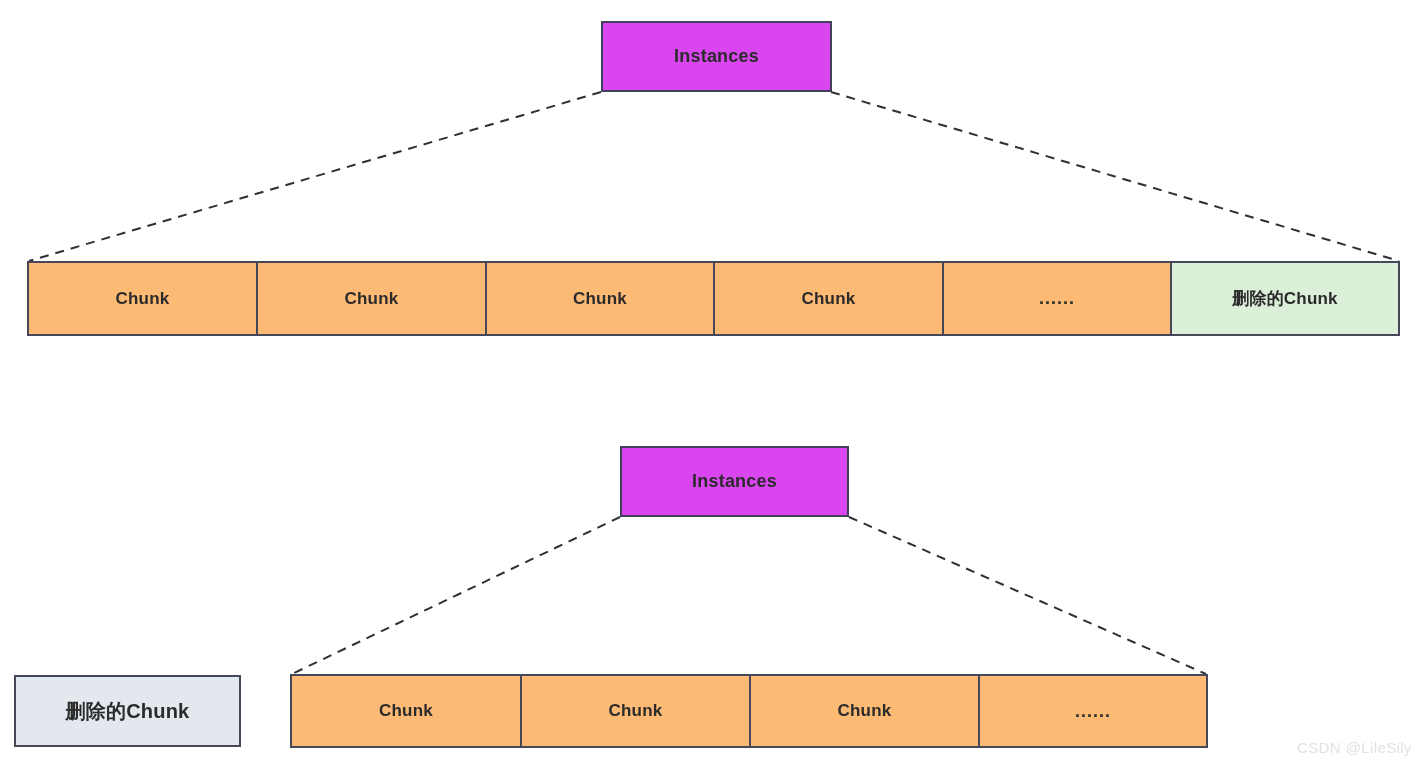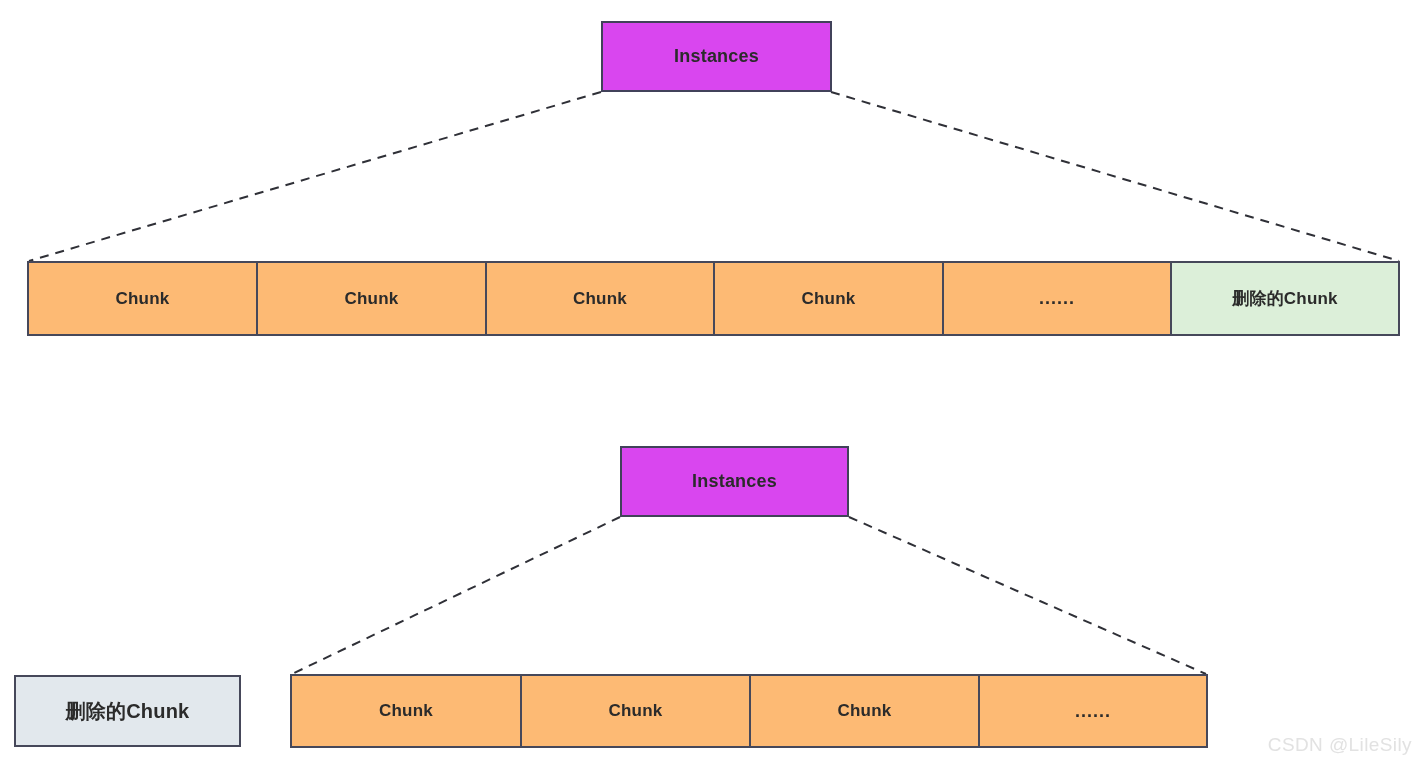--- a/index.html
+++ b/index.html
@@ -89,21 +89,21 @@
   .node-deleted {
     background: #e2e8ed;
     border-color: #46485a;
   }
 
   #watermark {
     position: absolute;
     right: 14px;
     bottom: 14px;
     color: #e2e2e2;
-    font-size: 19px;
+    font-size: 15px;
     font-family: "Liberation Sans", "DejaVu Sans", sans-serif;
     letter-spacing: .4px;
     white-space: nowrap;
     user-select: none;
   }
 </style>
 </head>
 <body>
 
 <div id="canvas">

